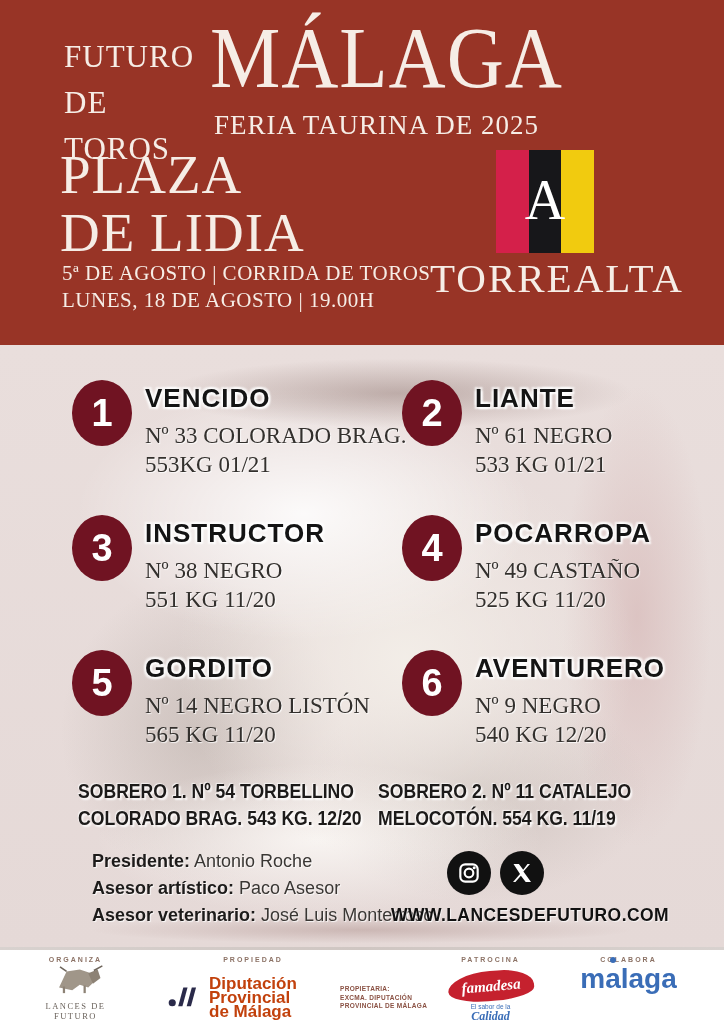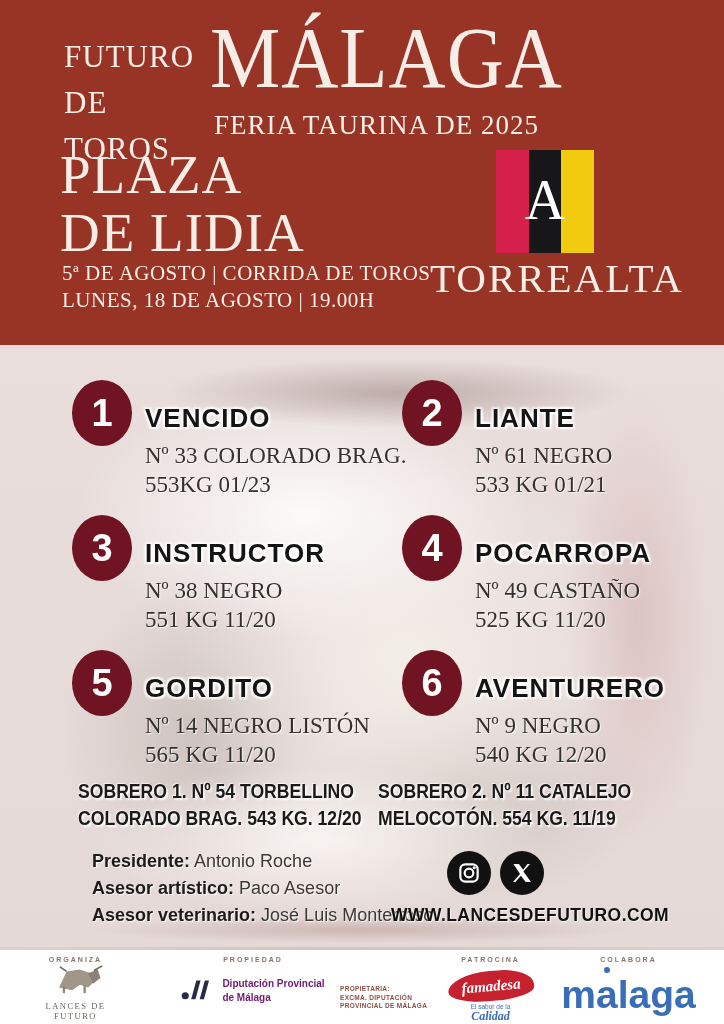--- a/index.html
+++ b/index.html
@@ -31,21 +31,21 @@
       radial-gradient(closest-side at 44% 82%, rgba(250,247,244,.9), rgba(250,247,244,0) 70%),
       radial-gradient(closest-side at 28% 64%, rgba(150,140,130,.32), rgba(150,140,130,0) 70%),
       radial-gradient(closest-side at 66% 74%, rgba(158,148,138,.3), rgba(158,148,138,0) 70%),
       radial-gradient(closest-side at 50% 97%, rgba(112,62,56,.22), rgba(112,62,56,0) 75%),
       radial-gradient(closest-side at 88% 45%, rgba(214,183,182,.65), rgba(214,183,182,0) 85%),
       linear-gradient(#e9dedc,#e5d9d7);}
   .bull{position:absolute;width:335px;}
   .num-circle{position:absolute;left:0;top:2px;width:60px;height:66px;border-radius:50%;
               background:#701322;color:#fff;font-weight:bold;font-size:38px;
               display:flex;align-items:center;justify-content:center;}
-  .bull-body{margin-left:73px;padding-top:5px;margin-top:20px;}
+  .bull-body{margin-left:73px;padding-top:5px;}
   .bull-name{font-size:26px;font-weight:bold;letter-spacing:1px;color:#141414;
     text-shadow:2px 2px 2px rgba(255,255,255,.95),-2px -2px 2px rgba(255,255,255,.75),
                 2px -2px 2px rgba(255,255,255,.75),-2px 2px 2px rgba(255,255,255,.75);}
   .bull-details{margin-top:7px;font-family:"Liberation Serif",serif;font-size:23px;line-height:29px;
     color:#33302d;text-shadow:1px 1px 1px rgba(255,255,255,.85);}
   .sobrero{position:absolute;top:778px;font-size:20px;font-weight:bold;line-height:27px;color:#1c1a19;
     transform:scaleX(.88);transform-origin:left;
     text-shadow:2px 2px 2px rgba(255,255,255,.9),-1px -1px 1px rgba(255,255,255,.7);}
   .sob-left{left:78px;} .sob-right{left:378px;}
   .officials{position:absolute;left:92px;top:848px;font-size:18px;line-height:27px;color:#3a3734;
@@ -62,34 +62,34 @@
   .footer{position:absolute;left:0;top:947px;width:724px;height:77px;background:#ffffff;}
   .footer-divider{position:absolute;left:0;top:0;width:724px;height:3px;
     background:linear-gradient(90deg,#d8d2cf,#cfc6c2,#d8d2cf);}
   .sp-label{font-size:7px;font-weight:bold;letter-spacing:2px;color:#8c7265;}
   .sp{position:absolute;text-align:center;}
   .sp-organiza{left:28px;top:9px;width:95px;}
   .lances-name{margin-top:2px;font-family:"Liberation Serif",serif;font-size:8.5px;
                letter-spacing:1.5px;color:#6b635c;}
   .sp-propiedad{left:168px;top:9px;width:170px;}
   .dip-row{display:flex;align-items:center;justify-content:center;margin-top:14px;gap:7px;}
-  .dip-text{text-align:left;font-size:10px;font-weight:bold;color:#701a75;line-height:14px;}
+  .dip-text{text-align:left;font-size:17px;font-weight:bold;color:#c2410c;line-height:14px;}
   .sp-propietaria{left:340px;top:38px;width:100px;text-align:left;}
   .propietaria-line{font-size:6.5px;font-weight:bold;color:#8a5143;line-height:8.5px;letter-spacing:.3px;}
   .sp-patrocina{left:438px;top:9px;width:105px;}
   .fama-blob{margin:8px auto 0;width:86px;height:30px;background:#c5212e;
     border-radius:55% 45% 50% 50% / 65% 60% 40% 45%;transform:rotate(-5deg);
     display:flex;align-items:center;justify-content:center;}
   .fama-text{font-family:"Liberation Serif",serif;font-style:italic;font-weight:bold;
              font-size:15px;color:#fff;}
   .fama-tag1{margin-top:2px;font-size:6.5px;color:#3a6db7;}
   .fama-tag2{font-family:"Liberation Serif",serif;font-style:italic;font-weight:bold;
              font-size:12px;color:#3a6db7;line-height:12px;}
   .sp-colabora{left:556px;top:9px;width:145px;}
-  .malaga-name{margin-top:10px;font-size:39px;font-weight:bold;color:#3a6db7;letter-spacing:0;}
+  .malaga-name{margin-top:0;font-size:28px;font-weight:bold;color:#3a6db7;letter-spacing:0;}
   .dotted-a{position:relative;}
   .dotted-a::after{content:'';position:absolute;left:50%;top:-6px;transform:translateX(-50%);
     width:6px;height:6px;border-radius:50%;background:#3a6db7;}
 </style>
 </head>
 <body>
 
 <div class="poster">
 
   <div class="header">
@@ -118,21 +118,21 @@
 
   <div class="main">
     <div class="bgart"></div>
 
     <div class="bull" style="left:72px;top:33px;">
       <div class="num-circle">1</div>
       <div class="bull-body">
         <div class="bull-name">VENCIDO</div>
         <div class="bull-details">
           <div>Nº 33 COLORADO BRAG.</div>
-          <div>553KG  01/23</div>
+          <div>553KG  01/21</div>
         </div>
       </div>
     </div>
     <div class="bull" style="left:402px;top:33px;">
       <div class="num-circle">2</div>
       <div class="bull-body">
         <div class="bull-name">LIANTE</div>
         <div class="bull-details">
           <div>Nº 61 NEGRO</div>
           <div>533 KG  01/21</div>

